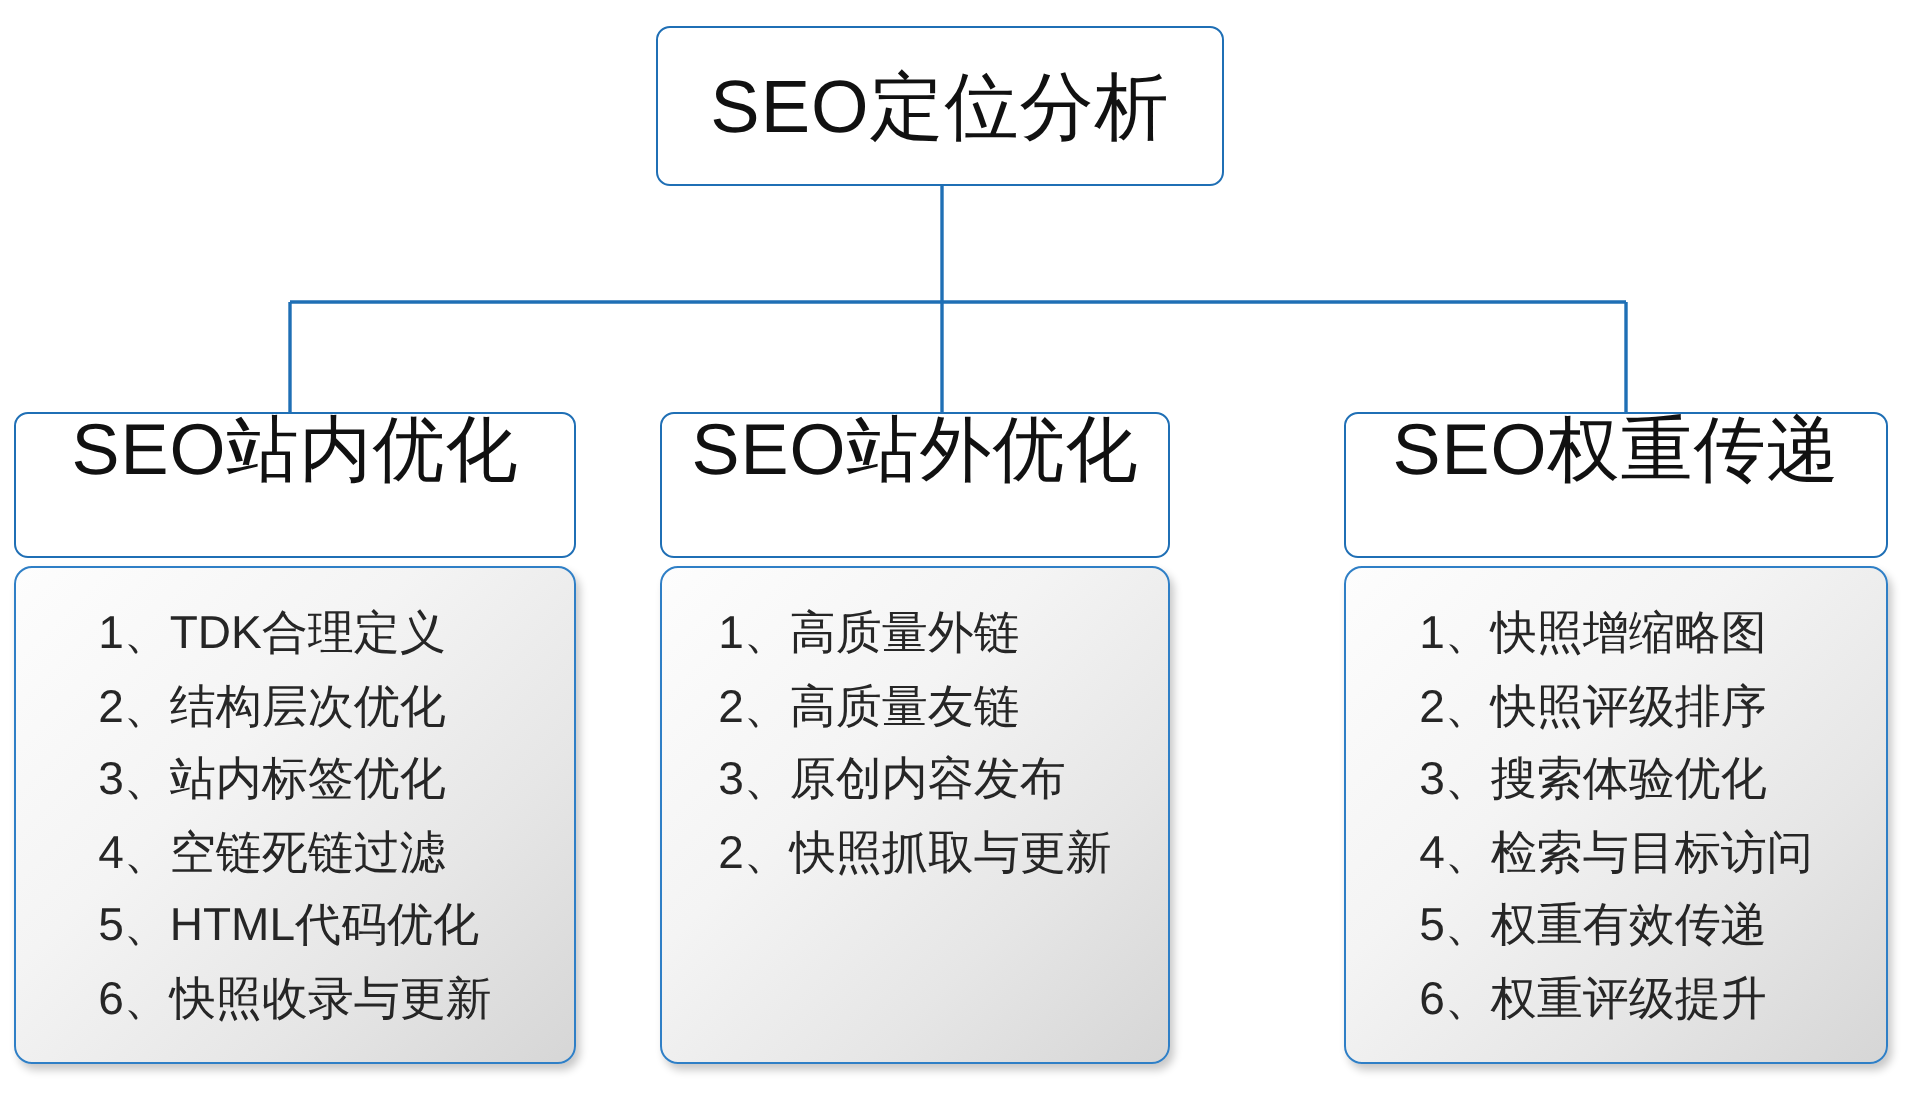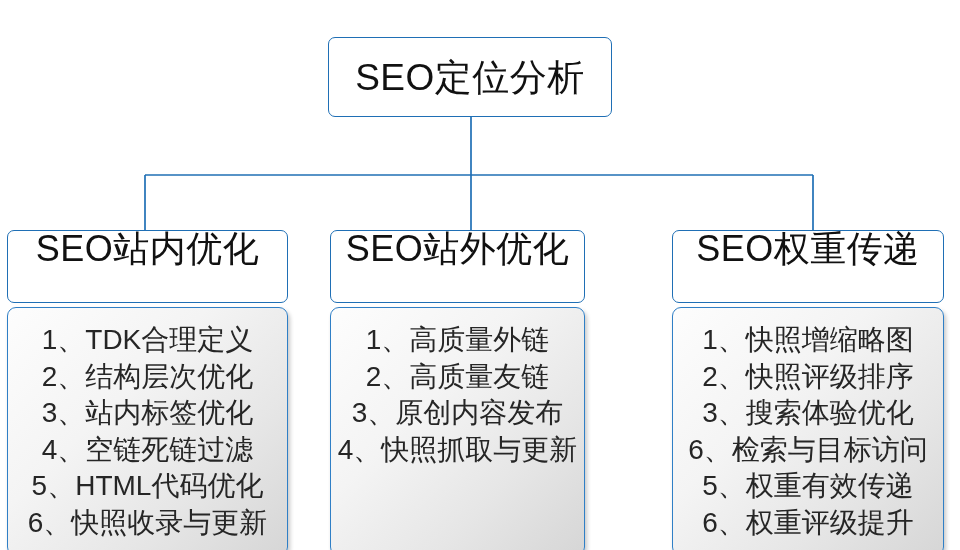--- a/index.html
+++ b/index.html
@@ -12,21 +12,20 @@
     height: 550px;
     position: relative;
     overflow: hidden;
     font-family: "Liberation Sans", "DejaVu Sans", sans-serif;
     color: #1a1a1a;
   }
 
   #diagram-root {
     position: absolute;
     inset: 0;
-    margin-top: 24px;
   }
 
   
   #connectors {
     position: absolute;
     left: 0;
     top: 0;
     width: 960px;
     height: 550px;
     pointer-events: none;
@@ -95,25 +94,25 @@
     display: flex;
     flex-direction: column;
     align-items: center;
   }
   .item-list {
     list-style: none;
     margin: 0;
     padding: 0;
   }
   .item-list li {
-    font-size: 28px;
+    font-size: 23px;
     line-height: 36.5px;
     color: #262626;
     white-space: nowrap;
-    text-align: center;
+    text-align: left;
   }
 </style>
 </head>
 <body>
 
 <div id="diagram-root">
 
   <svg id="connectors" viewBox="0 0 960 550" width="960" height="550" xmlns="http://www.w3.org/2000/svg">
 
     <line x1="471" y1="93" x2="471" y2="151" stroke="#1f6fb5" stroke-width="1.7"></line>
@@ -147,34 +146,34 @@
 
   <div class="column col-2">
     <div class="column-header">
       <span class="header-title">SEO站外优化</span>
     </div>
     <div class="column-body">
       <ul class="item-list">
         <li>1、高质量外链</li>
         <li>2、高质量友链</li>
         <li>3、原创内容发布</li>
-        <li>4、快照抓取与更新</li>
+        <li>2、快照抓取与更新</li>
       </ul>
     </div>
   </div>
 
   <div class="column col-3">
     <div class="column-header">
       <span class="header-title">SEO权重传递</span>
     </div>
     <div class="column-body">
       <ul class="item-list">
         <li>1、快照增缩略图</li>
         <li>2、快照评级排序</li>
         <li>3、搜索体验优化</li>
-        <li>6、检索与目标访问</li>
+        <li>4、检索与目标访问</li>
         <li>5、权重有效传递</li>
         <li>6、权重评级提升</li>
       </ul>
     </div>
   </div>
 
 </div>
 
 </body></html>

